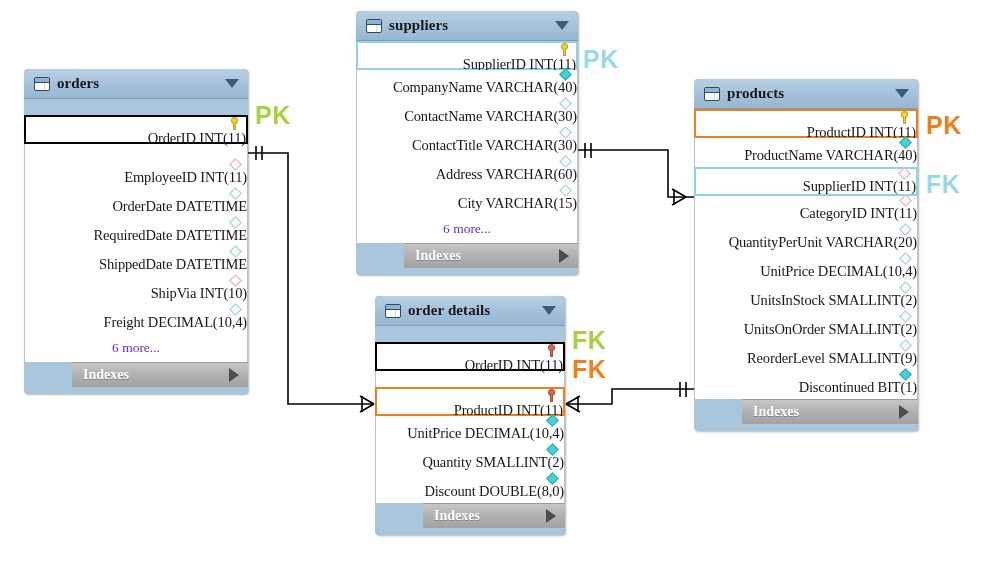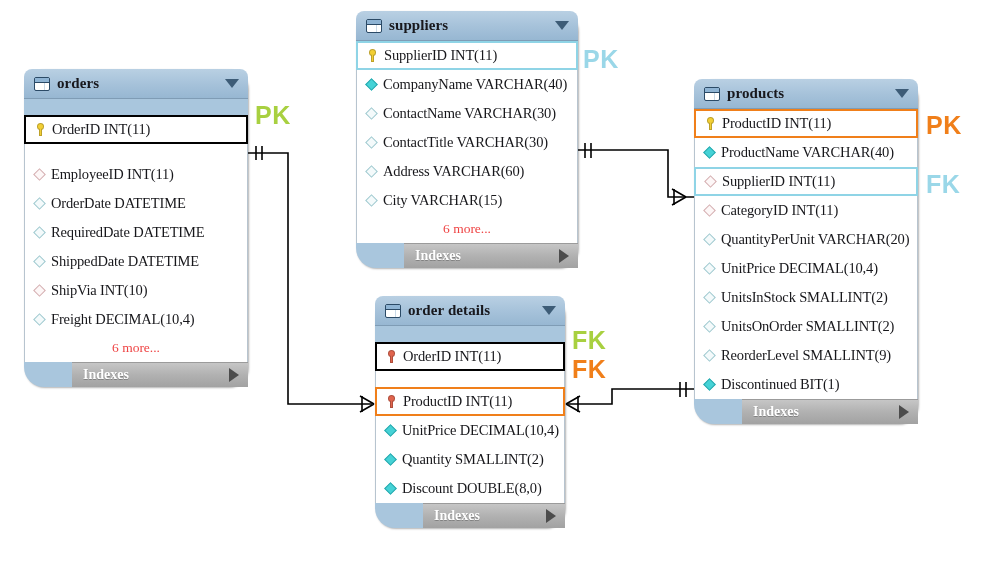--- a/index.html
+++ b/index.html
@@ -26,23 +26,24 @@
     left: 0; top: 0;
     width: 984px;
     height: 562px;
     z-index: 1;
     pointer-events: none;
   }
   
   .tbl {
     position: absolute;
     z-index: 3;
-    border-radius: 20px;
+    border-radius: 4px;
     background: #a9c6dd;
     box-shadow: 1px 1px 2px rgba(0,0,0,0.30);
+    padding-bottom: 7px;
     box-sizing: border-box;
   }
   .tbl-header {
     height: 30px;
     display: flex;
     align-items: center;
     padding: 0 9px 0 10px;
     border-radius: 8px 8px 0 0;
     background: linear-gradient(to bottom, #b9d0e3 0%, #a6c2da 52%, #97b7d2 100%);
     border-bottom: 1px solid #7f9cb5;
@@ -92,25 +93,26 @@
   }
   .fields {
     background: #ffffff;
     border-left: 1px solid #b7c4cf;
     border-right: 1px solid #b7c4cf;
     padding: 0;
   }
   .fld {
     height: 29px;
     display: flex;
-    align-items: center;
+    align-items: flex-end;
     padding-left: 7px;
     box-sizing: border-box;
     position: relative;
     background: #ffffff;
+    flex-direction: column;
   }
   .fld-label {
     font-family: "Liberation Serif", serif;
     font-size: 14.5px;
     color: #17171b;
     white-space: nowrap;
     letter-spacing: -.15px;
   }
   
   .fld.hl-green  { border: 2px solid #000000; margin: 16px -1px; }
@@ -162,21 +164,21 @@
   .dia.open-pink   { background: #fdf7f7; border: 1.4px solid #d4aeb0; }
   .dia.fill-teal   { background: #45d2d6; border: 1.4px solid #2aa8ad; }
 
   .more {
     height: 28px;
     display: flex;
     align-items: center;
     justify-content: center;
     font-family: "Liberation Serif", serif;
     font-size: 13.5px;
-    color: #ef4444;
+    color: #6d28d9;
     background: #ffffff;
   }
   .idx {
     height: 25px;
     display: flex;
     align-items: center;
     padding: 0 9px 0 11px;
     background: linear-gradient(to bottom, #c6c6c6 0%, #b1b1b1 50%, #a2a2a2 100%);
     border-top: 1px solid #9b9b9b;
     box-sizing: border-box;

